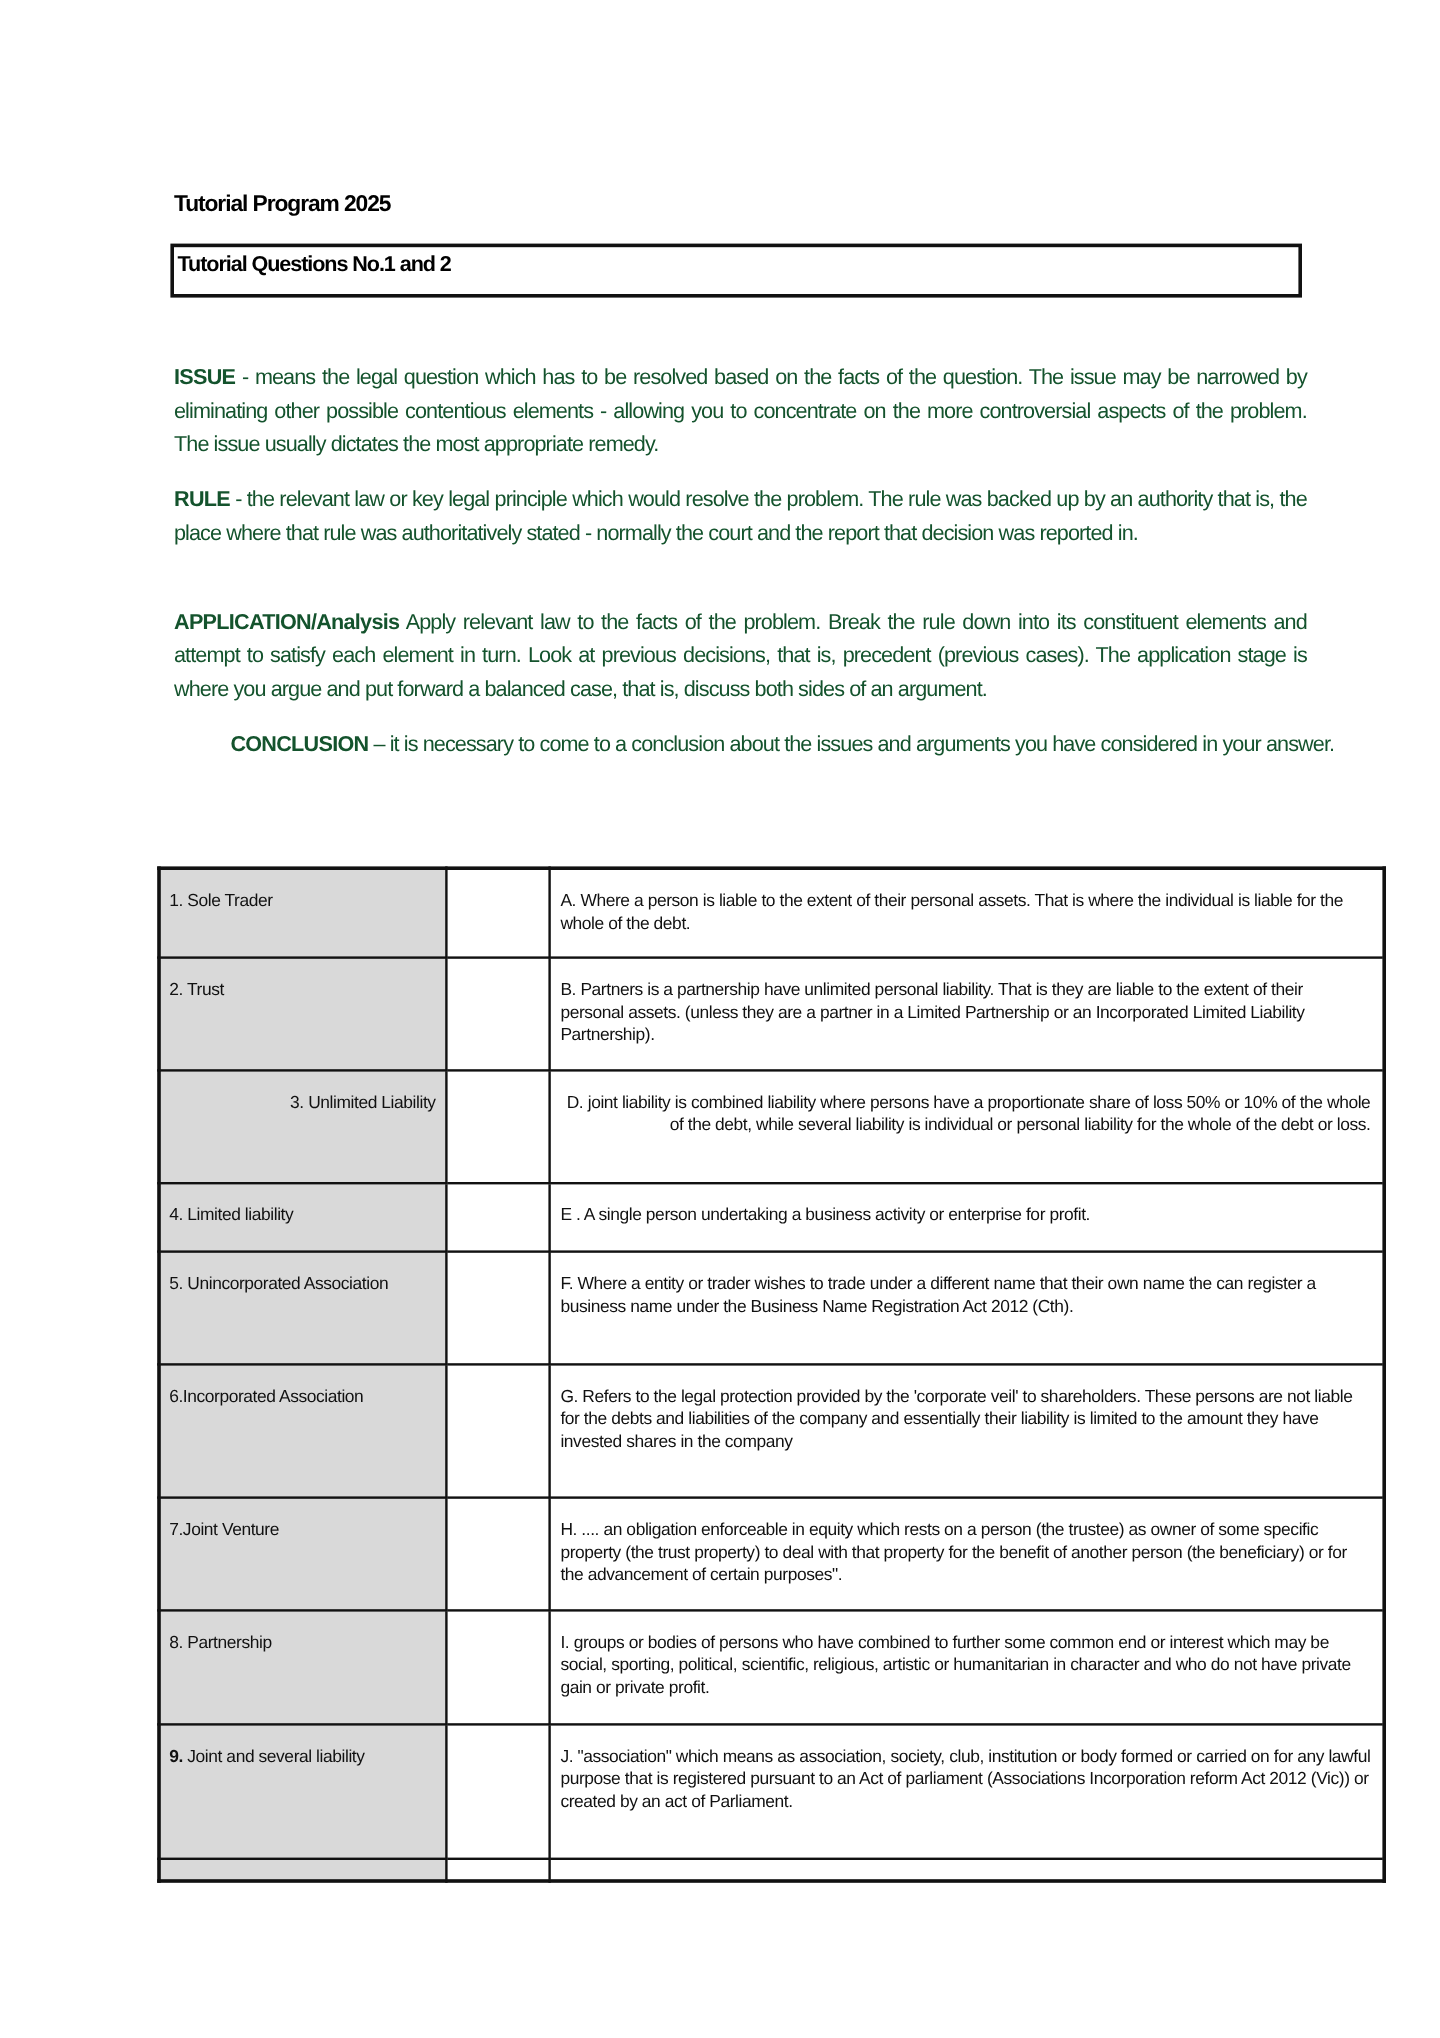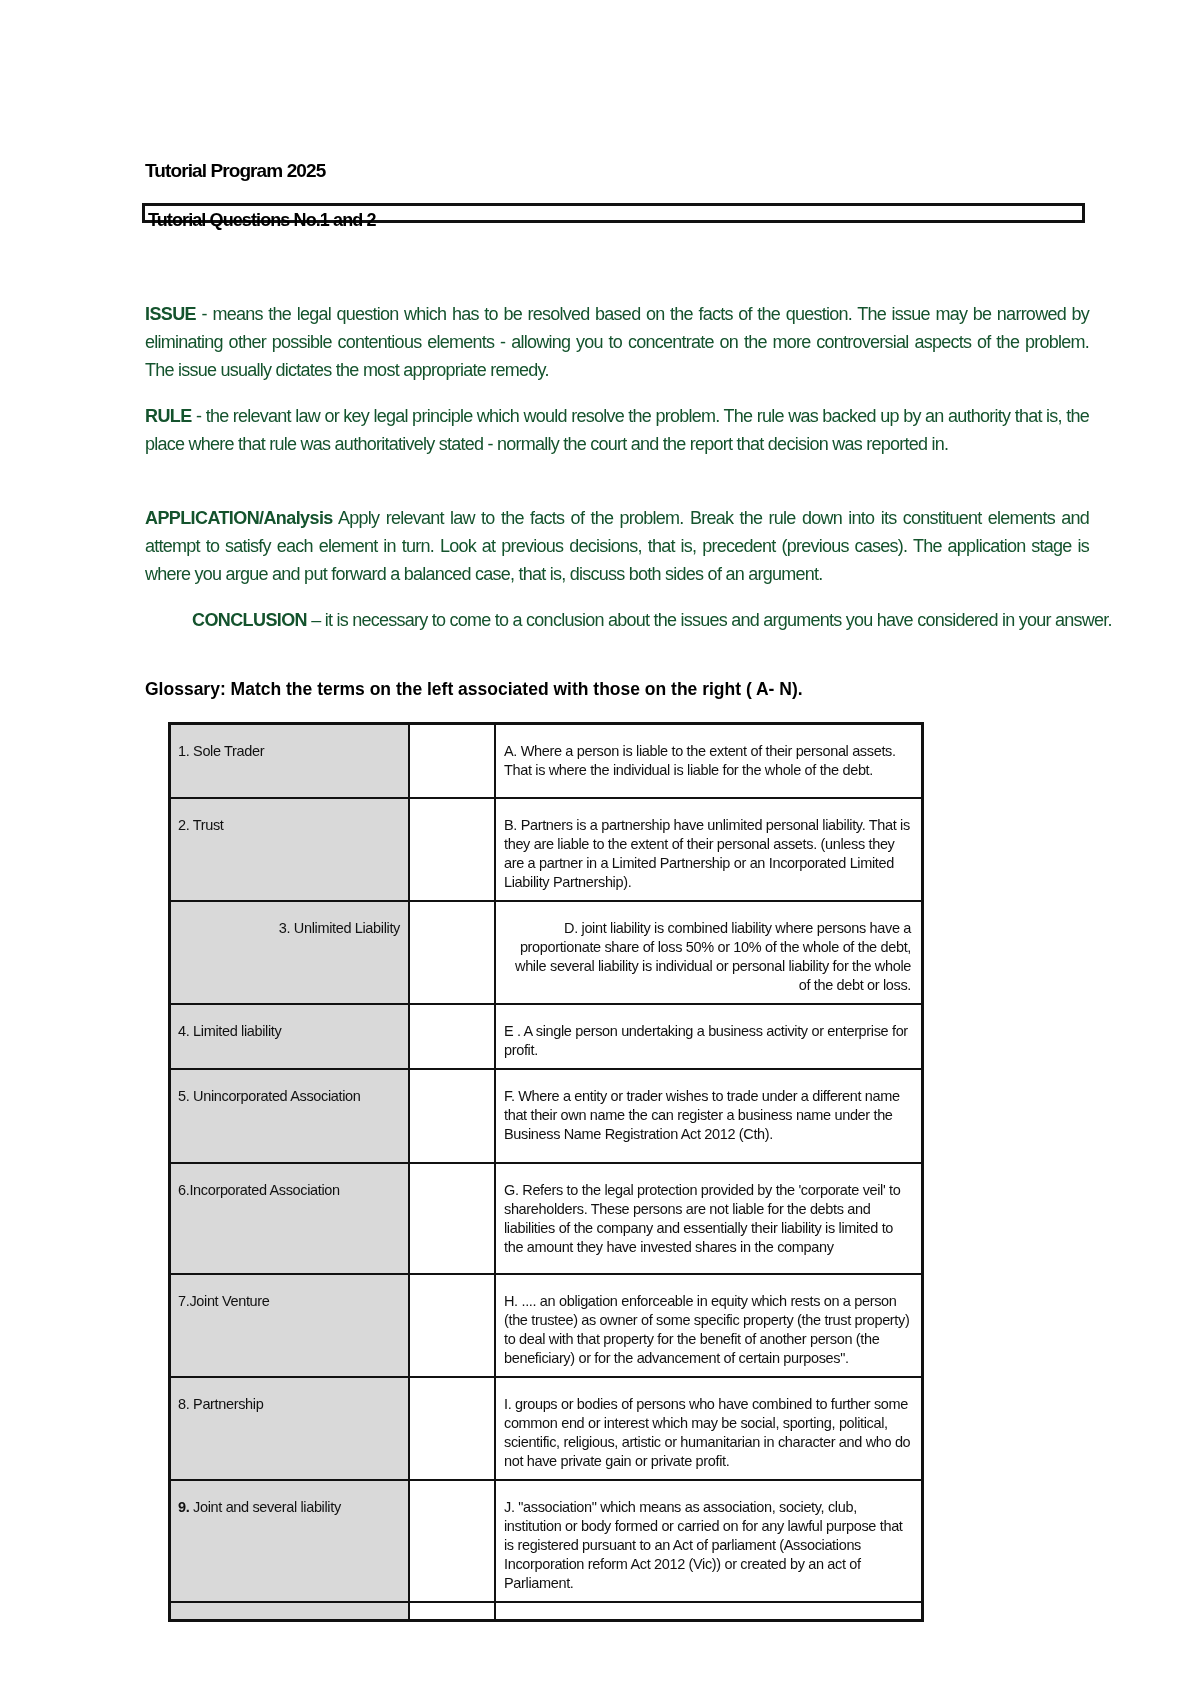--- a/index.html
+++ b/index.html
@@ -5,21 +5,21 @@
   html, body { margin: 0; padding: 0; background: #ffffff; }
   body { width: 1200px; height: 1698px; position: relative; overflow: hidden; color: #000; }
   .page { position: absolute; left: 0; top: 0; width: 1200px; height: 1698px; }
 
   .doc-title {
     position: absolute; left: 145px; top: 160px;
     font-family: "Liberation Sans", sans-serif; font-size: 19px; font-weight: bold;
     letter-spacing: -0.9px; white-space: nowrap;
   }
   .title-box {
-    position: absolute; left: 142px; top: 203px; width: 943px; height: 20px;
+    position: absolute; left: 142px; top: 203px; width: 943px; height: 45px;
     border: 3px solid #111; box-sizing: border-box;
   }
   .title-box span {
     position: absolute; left: 3px; top: 4px;
     font-family: "Liberation Sans", sans-serif; font-size: 18px; font-weight: bold;
     letter-spacing: -0.9px; white-space: nowrap;
   }
   .section-heading {
     position: absolute; left: 145px; top: 257px;
     font-family: "Liberation Sans", sans-serif; font-size: 18px; font-weight: bold;
@@ -37,24 +37,23 @@
   .p-app { top: 504px; }
   .p-conc { top: 606px; margin-left: 47px; }
 
   .glossary-heading {
     position: absolute; left: 145px; top: 679px;
     font-family: "Liberation Sans", sans-serif; font-size: 17.5px; font-weight: bold;
     letter-spacing: 0px; white-space: nowrap;
   }
 
   table.glossary {
-    position: absolute; left: 131px; top: 722px; width: 756px;
+    position: absolute; left: 131px; top: 722px; width: 1024px;
     border-collapse: collapse; table-layout: fixed;
     border: 3px solid #111;
-    margin-left: 37px;
   }
   table.glossary td {
     border: 2px solid #111; vertical-align: top;
     font-family: "Liberation Sans", sans-serif; font-size: 14.5px; line-height: 19px;
     letter-spacing: -0.35px; color: #111; padding: 0;
   }
   td.term { background: #d9d9d9; width: 237px; }
   td.answer { width: 84px; background: #fff; }
   td.def { background: #fff; }
   .cell-inner { padding: 17px 8px 8px 7px; }
@@ -73,21 +72,20 @@
 
 
   <div class="para p-issue"><b>ISSUE</b><span> - means the legal question which has to be resolved based on the facts of the question.  The issue may be narrowed by eliminating other possible contentious elements - allowing you to concentrate on the more controversial aspects of the problem.  The issue usually dictates the most appropriate remedy.</span></div>
 
   <div class="para p-rule"><b>RULE</b><span> - the relevant law or key legal principle which would resolve the problem.  The rule was backed up by an authority that is, the place where that rule was authoritatively stated - normally the court and the report that decision was reported in.</span></div>
 
   <div class="para p-app"><b>APPLICATION/Analysis</b><span> Apply relevant law to the facts of the problem. Break the rule down into its constituent elements and attempt to satisfy each element in turn. Look at previous decisions, that is, precedent (previous cases).  The application stage is where you argue and put forward a balanced case, that is, discuss both sides of an argument.</span></div>
 
   <div class="para p-conc"><b>CONCLUSION</b><span> – it is necessary to come to a conclusion about the issues and arguments you have considered in your answer.</span></div>
 
-  <div class="glossary-heading">Glossary: Match the terms on the left associated with those on the right ( A- N).</div>
 
   <table class="glossary">
     <tbody id="glossary-body">
   <tr style="height: 74px;">
     <td class="term">
       <div class="cell-inner"><b class="tp"></b><span class="tt">1. Sole Trader</span></div>
     </td>
     <td class="answer">
       <div class="cell-inner"><span class="ta"></span></div>
     </td>

